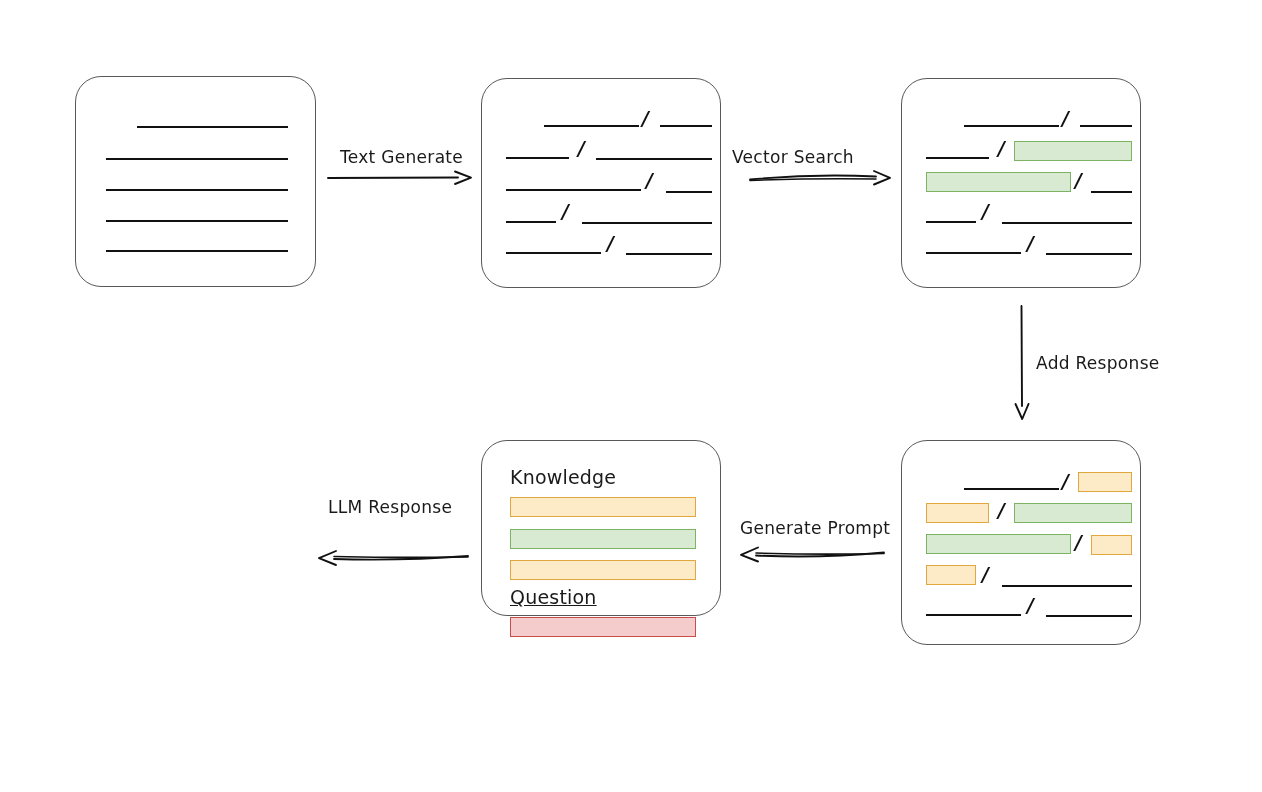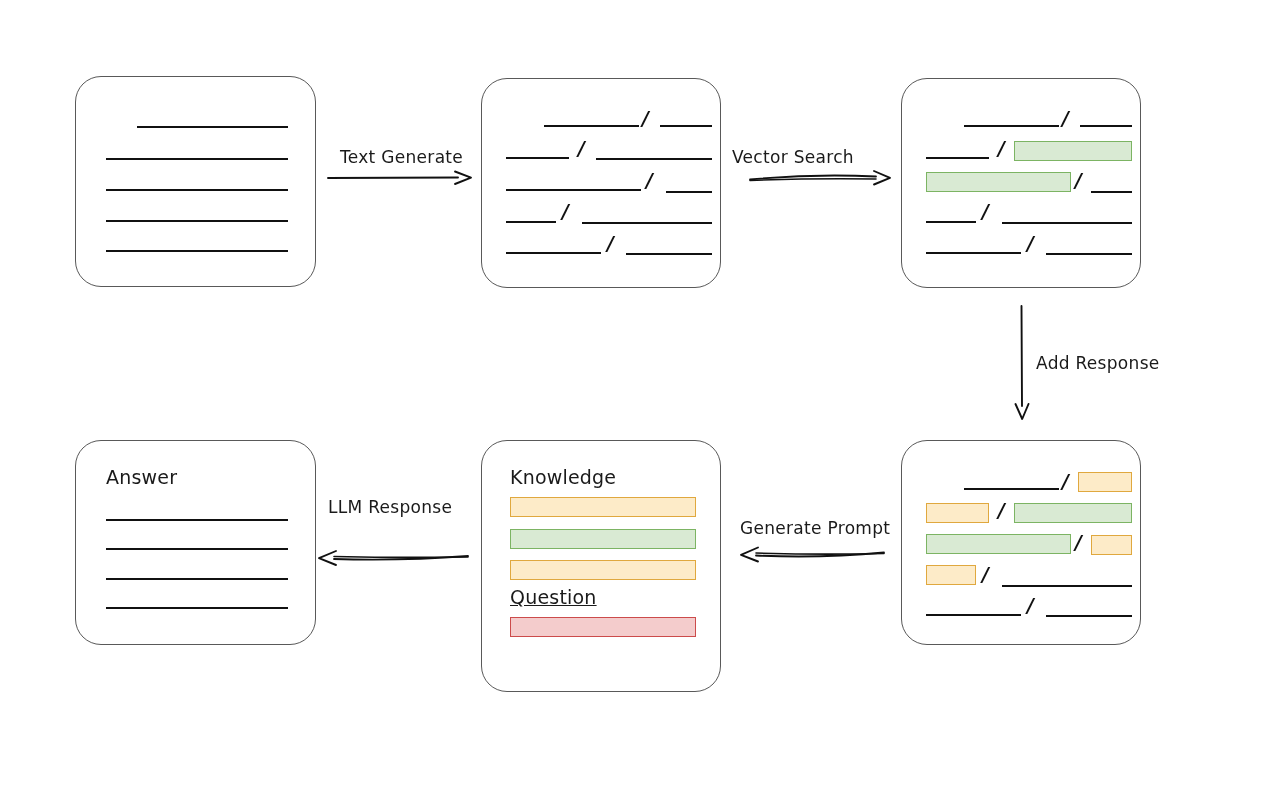--- a/index.html
+++ b/index.html
@@ -191,38 +191,31 @@
     <div class="seg" style="left:144px; top:174px; width:86px;"></div>
   </div>
 
   <div class="arrow-label" style="left:740px; top:518px;">Generate Prompt</div>
   <svg class="arrow-svg" style="left:738px; top:546px; width:148px; height:20px;" viewBox="0 0 148 20">
     <path d="M146 6.5 Q82 12.5 18 9.5" fill="none" stroke="#111111" stroke-width="1.8" stroke-linecap="round"></path>
     <path d="M146 7.5 Q82 9 18 7" fill="none" stroke="#111111" stroke-width="1.6" stroke-linecap="round"></path>
     <path d="M20 1.5 L3 8.8 L20 15.5" fill="none" stroke="#111111" stroke-width="1.9" stroke-linejoin="round" stroke-linecap="round"></path>
   </svg>
 
-  <div class="card" style="left:481px; top:440px; width:240px; height:252px;text-align:right;">
+  <div class="card" style="left:481px; top:440px; width:240px; height:176px;text-align:right;">
     <div class="card-head" style="left:28px; top:25px;">Knowledge</div>
     <div class="chip yellow" style="left:28px; top:56px; width:186px;"></div>
     <div class="chip green" style="left:28px; top:88px; width:186px;"></div>
     <div class="chip yellow" style="left:28px; top:119px; width:186px;"></div>
     <div class="card-head" style="left:28px; top:145px;text-decoration:underline;">Question</div>
     <div class="chip red" style="left:28px; top:176px; width:186px;"></div>
   </div>
 
   <div class="arrow-label" style="left:328px; top:497px;">LLM Response</div>
   <svg class="arrow-svg" style="left:318px; top:549px; width:152px; height:20px;" viewBox="0 0 152 20">
     <path d="M150 7 Q84 12 16 10" fill="none" stroke="#111111" stroke-width="1.8" stroke-linecap="round"></path>
     <path d="M150 8 Q84 9 16 7.5" fill="none" stroke="#111111" stroke-width="1.6" stroke-linecap="round"></path>
     <path d="M18 2 L1 9.2 L18 16" fill="none" stroke="#111111" stroke-width="1.9" stroke-linejoin="round" stroke-linecap="round"></path>
   </svg>
 
-  <div class="card" style="left:75px; top:440px; width:241px; height:205px;">
-    <div class="card-head" style="left:30px; top:25px;">Answer</div>
-    <div class="seg" style="left:30px; top:78px;  width:182px;"></div>
-    <div class="seg" style="left:30px; top:107px; width:182px;"></div>
-    <div class="seg" style="left:30px; top:137px; width:182px;"></div>
-    <div class="seg" style="left:30px; top:166px; width:182px;"></div>
-  </div>
 
 
 </div>
 
 </body></html>

